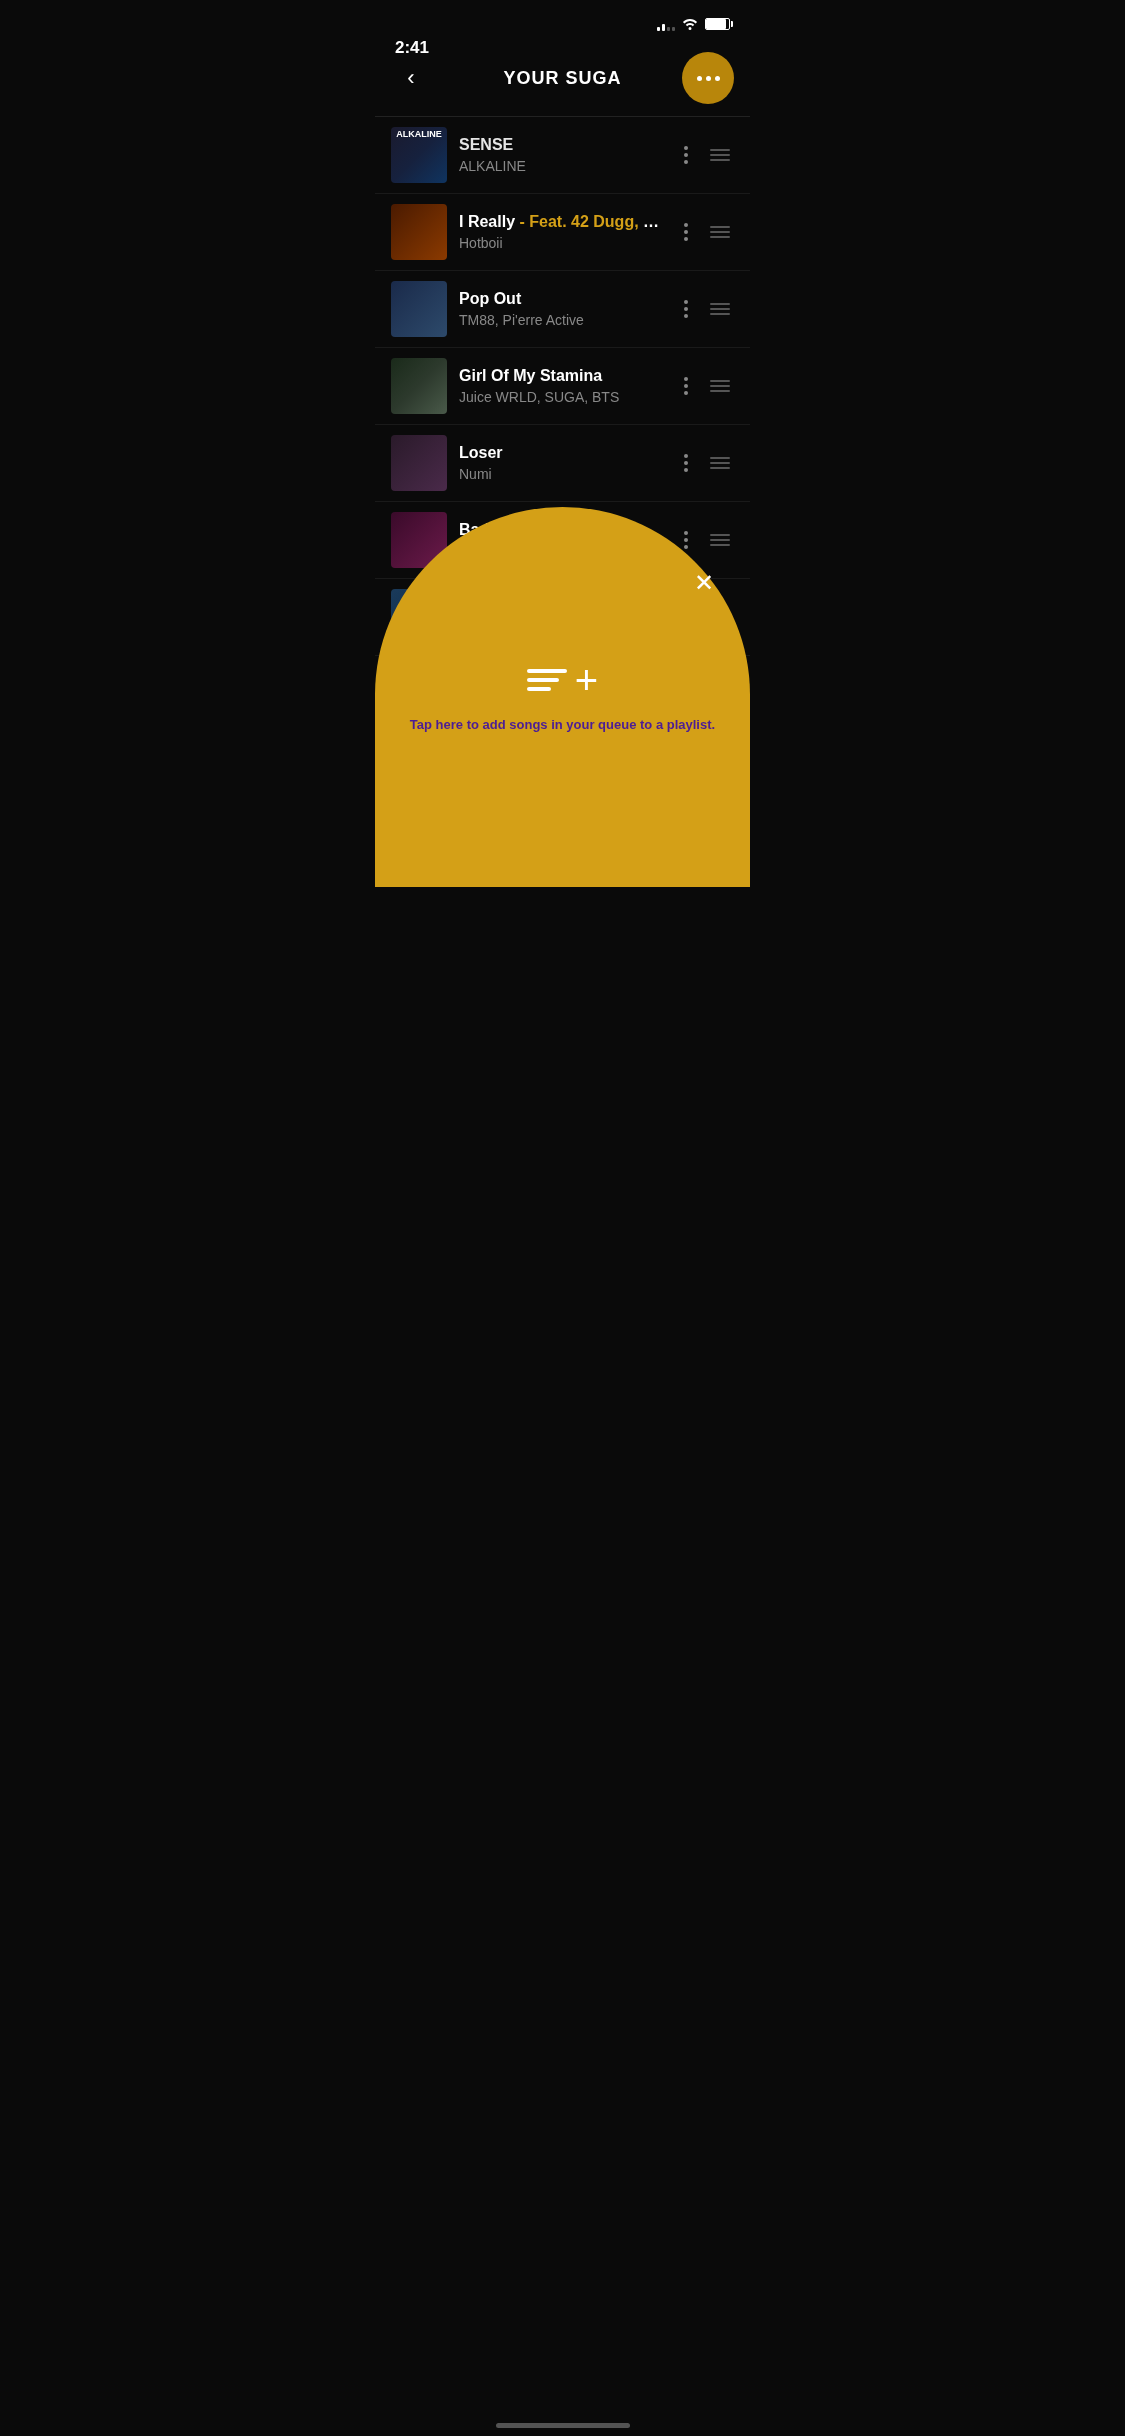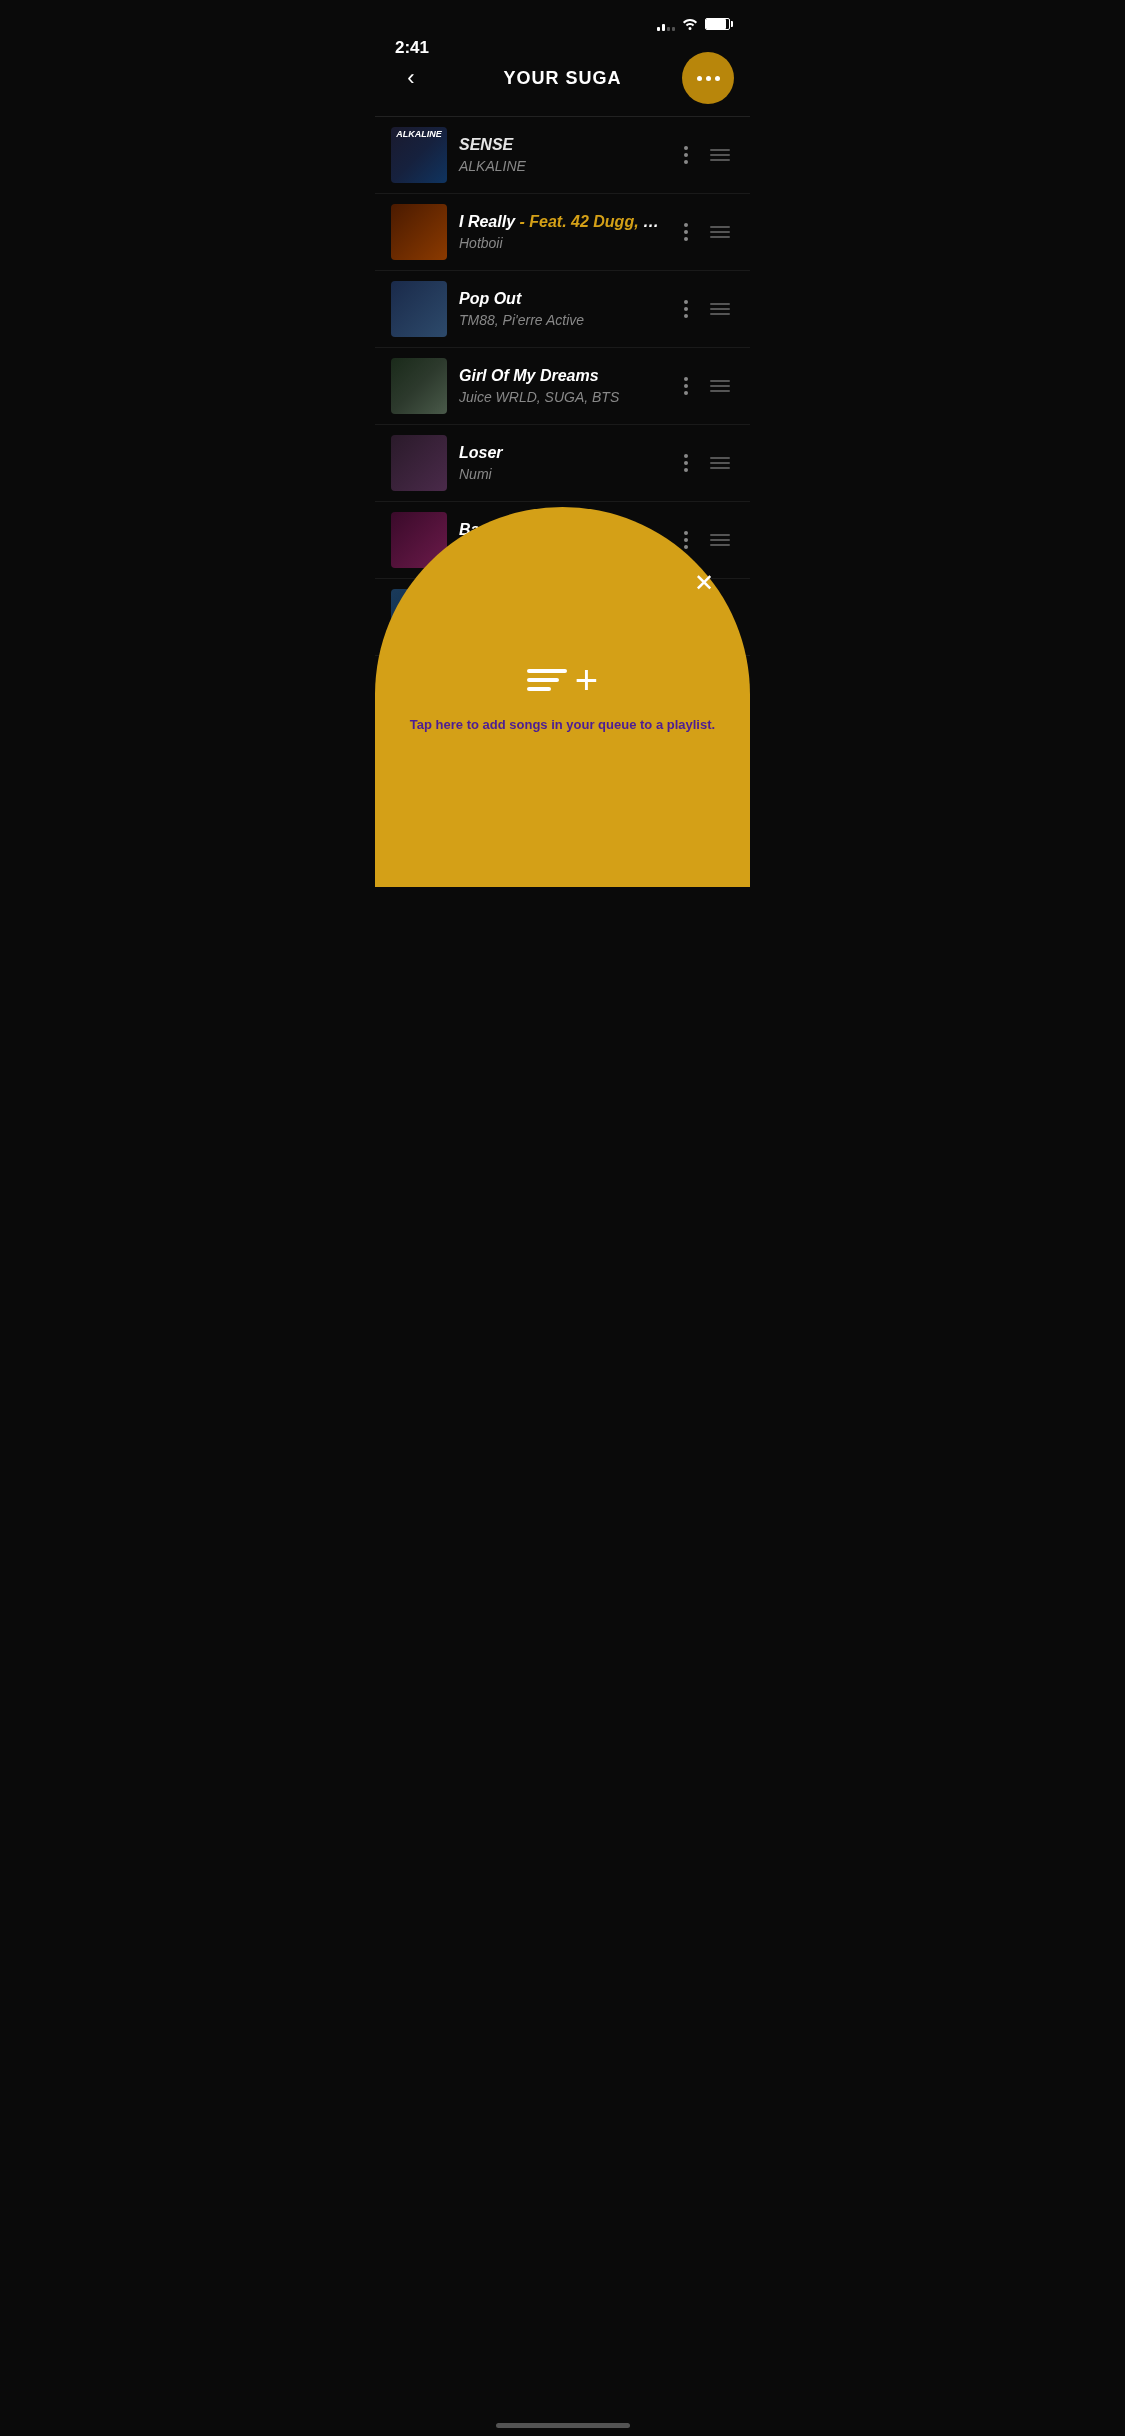--- a/index.html
+++ b/index.html
@@ -145,21 +145,20 @@
     
     .divider {
       height: 1px;
       background: #222;
       margin: 0;
     }
 
     
     .track-list {
       overflow-y: auto;
-      font-style: italic;
     }
 
     .track-item {
       display: flex;
       align-items: center;
       padding: 10px 16px;
       border-bottom: 1px solid #1a1a1a;
       gap: 12px;
     }
 
@@ -440,21 +439,21 @@
         <div class="drag-handle">
           <div class="drag-line"></div>
           <div class="drag-line"></div>
           <div class="drag-line"></div>
         </div>
       </div>
     </div>
     <div class="track-item">
       <div class="track-thumb thumb-girl-dreams"></div>
       <div class="track-info">
-        <div class="track-title">Girl Of My Dreams</div>
+        <div class="track-title">Girl Of My Stamina</div>
         <div class="track-artist">Juice WRLD, SUGA, BTS</div>
       </div>
       <div class="track-controls">
         <div class="three-dots-vertical">
           <div class="vdot"></div>
           <div class="vdot"></div>
           <div class="vdot"></div>
         </div>
         <div class="drag-handle">
           <div class="drag-line"></div>

